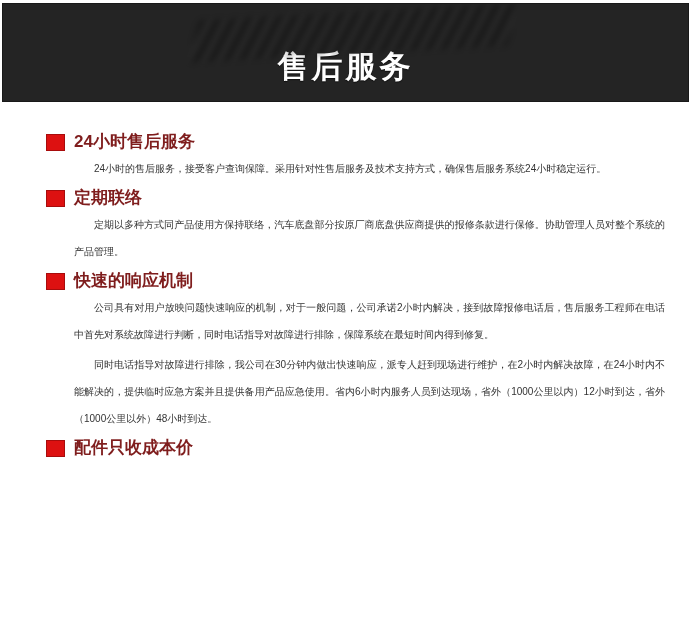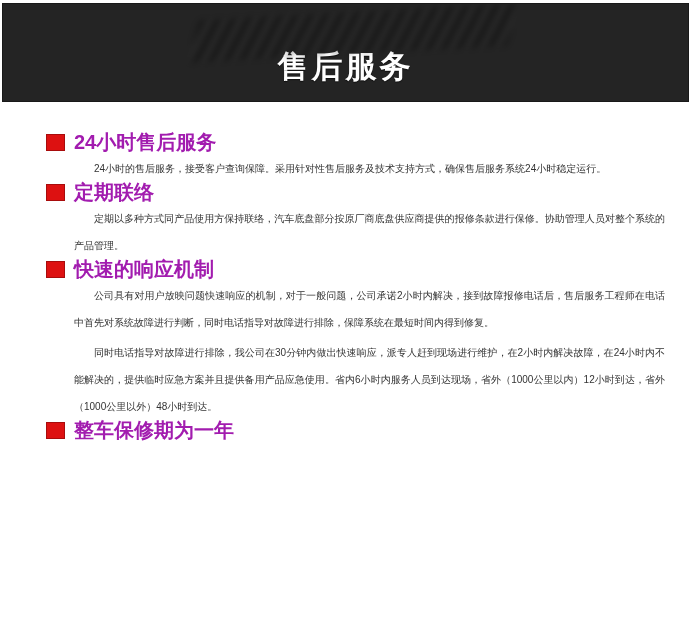--- a/index.html
+++ b/index.html
@@ -48,42 +48,42 @@
     margin: 0;
     color: #ffffff;
     font-size: 31px;
     font-weight: bold;
     letter-spacing: 3px;
     text-shadow: 0 1px 1px rgba(0,0,0,0.6);
   }
   .content {
     padding: 30px 26px 0 46px;
   }
-  .section { margin-top: 0; }
+  .section { margin-top: 6px; }
   .section:first-child { margin-top: 0; }
   .section-header {
     display: flex;
     align-items: flex-start;
     gap: 9px;
   }
   .bullet {
     flex: 0 0 auto;
     width: 19px;
     height: 17px;
     margin-top: 2px;
     background: #dd1111;
     border: 1px solid #a80c0c;
     box-sizing: border-box;
   }
   .section-title {
     margin: 0;
-    font-size: 20px;
+    font-size: 17px;
     line-height: 20px;
     font-weight: bold;
-    color: #a21caf;
+    color: #7f1d1d;
   }
   .section-body p {
     margin: 3px 0 0 28px;
     text-indent: 2em;
     font-size: 10px;
     line-height: 27px;
     text-align: justify;
     color: #333333;
   }
 </style>
@@ -123,17 +123,17 @@
     </div>
     <div class="section-body">
           <p>公司具有对用户放映问题快速响应的机制，对于一般问题，公司承诺2小时内解决，接到故障报修电话后，售后服务工程师在电话中首先对系统故障进行判断，同时电话指导对故障进行排除，保障系统在最短时间内得到修复。</p>
           <p>同时电话指导对故障进行排除，我公司在30分钟内做出快速响应，派专人赶到现场进行维护，在2小时内解决故障，在24小时内不能解决的，提供临时应急方案并且提供备用产品应急使用。省内6小时内服务人员到达现场，省外（1000公里以内）12小时到达，省外（1000公里以外）48小时到达。</p>
         </div>
   </section>
 
   <section class="section">
     <div class="section-header">
       <span class="bullet"></span>
-      <h2 class="section-title">整车保修期为一年</h2>
+      <h2 class="section-title">配件只收成本价</h2>
     </div>
   </section>
 </div>
 </div>
 
 </body></html>

